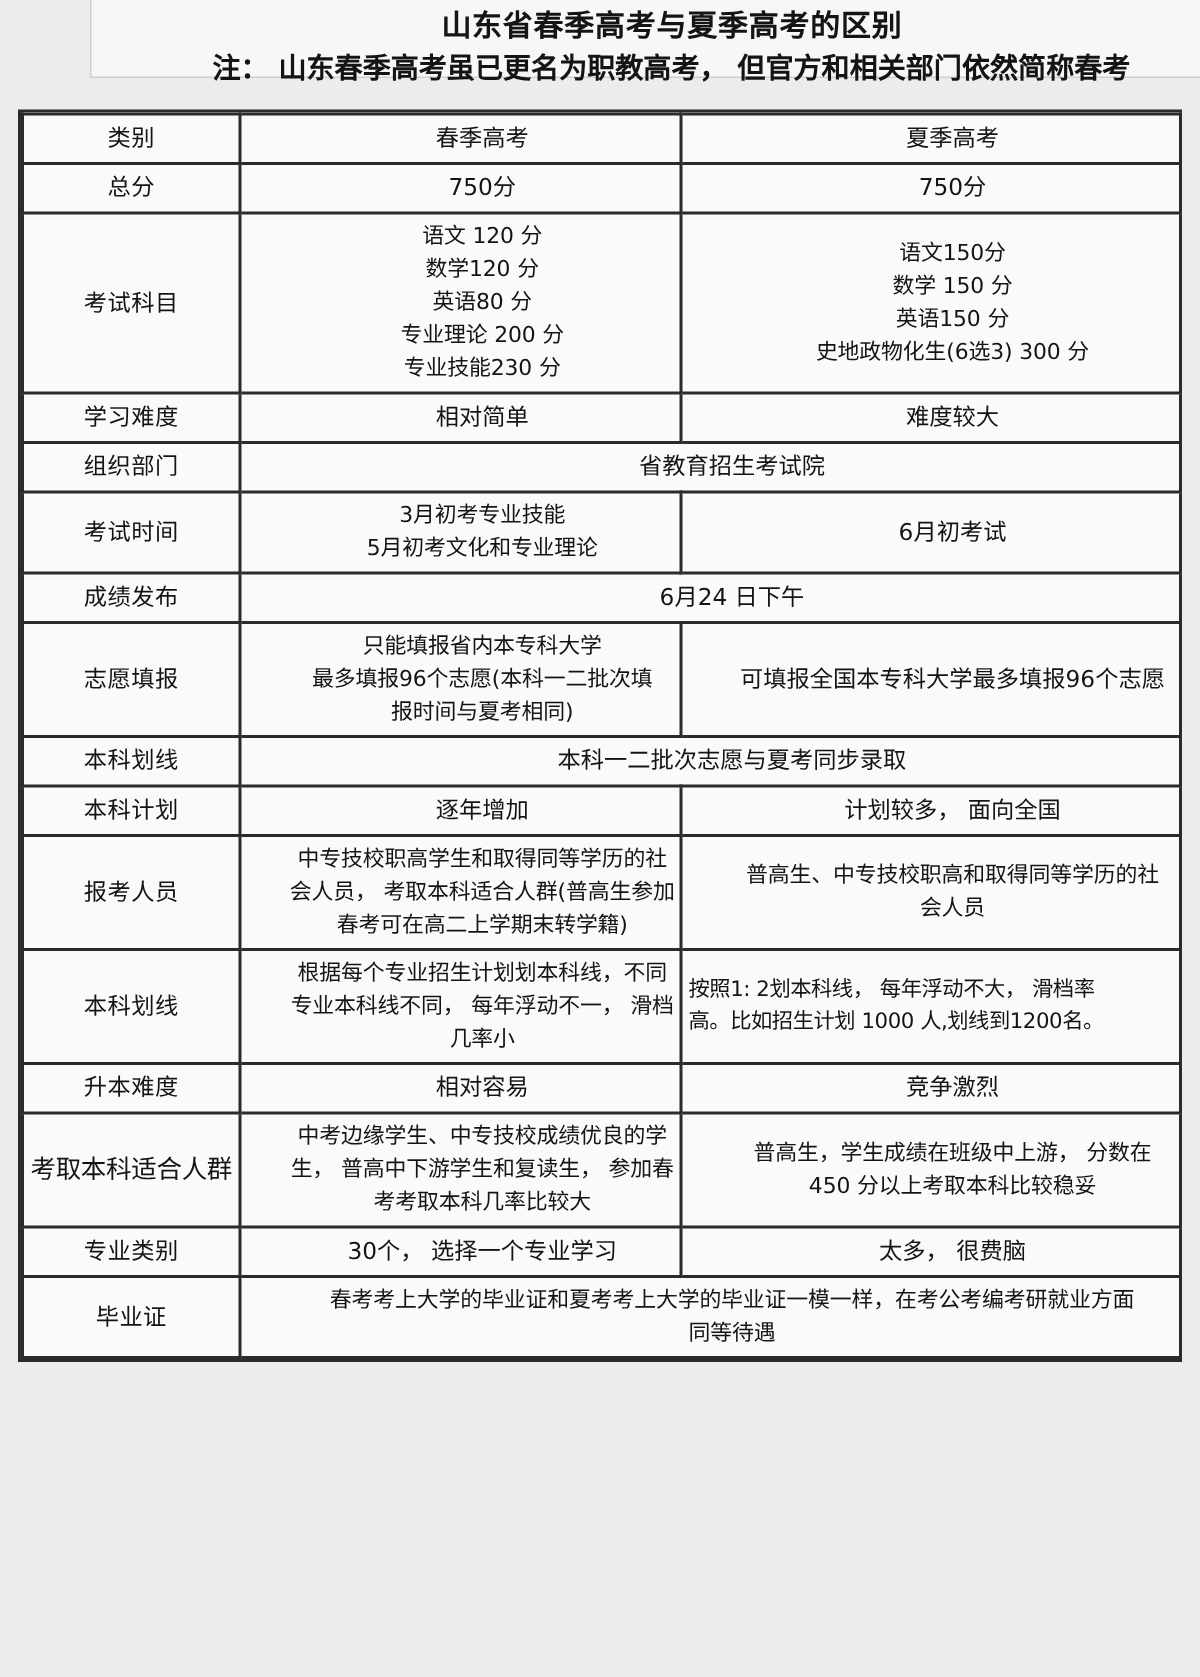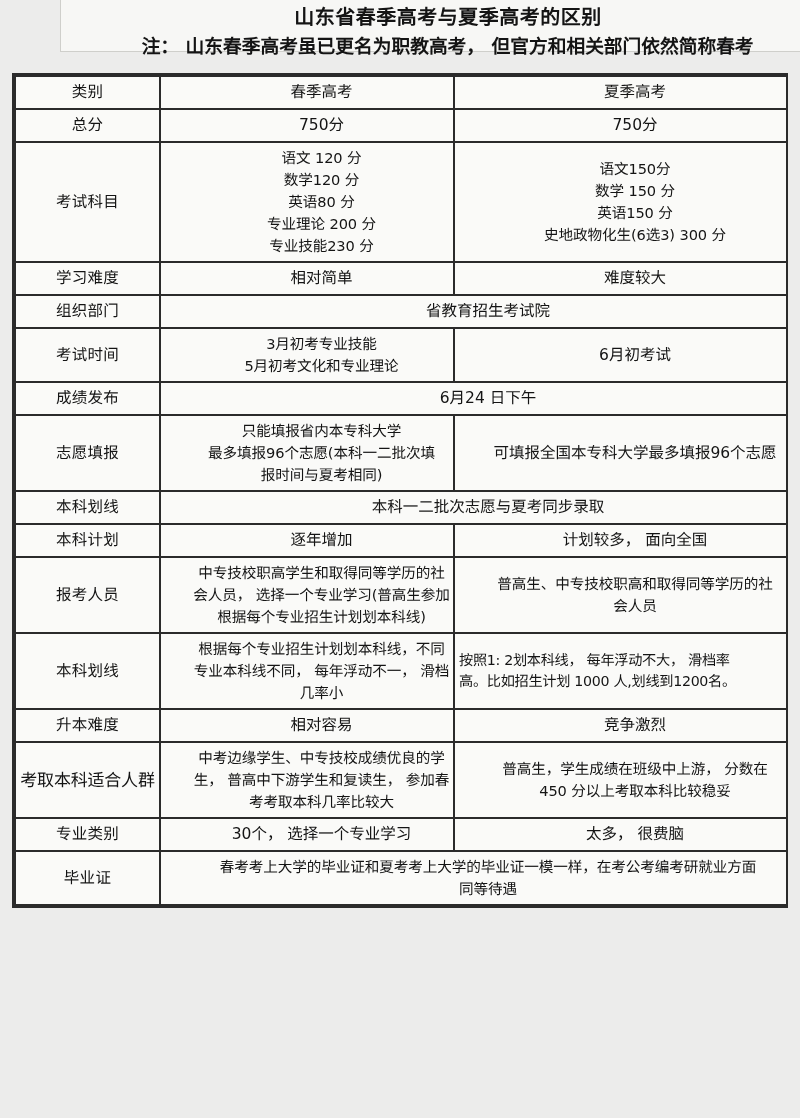--- a/index.html
+++ b/index.html
@@ -200,22 +200,22 @@
           </tr>
           <tr>
             <td class="label">本科计划</td>
             <td class="val">逐年增加</td>
             <td class="val">计划较多， 面向全国</td>
           </tr>
           <tr>
             <td class="label">报考人员</td>
             <td class="val dense">
               <span class="ln">中专技校职高学生和取得同等学历的社</span>
-              <span class="ln">会人员， 选择一个专业学习(普高生参加</span>
-              <span class="ln">根据每个专业招生计划划本科线)</span>
+              <span class="ln">会人员， 考取本科适合人群(普高生参加</span>
+              <span class="ln">春考可在高二上学期末转学籍)</span>
             </td>
             <td class="val dense">
               <span class="ln">普高生、中专技校职高和取得同等学历的社</span>
               <span class="ln">会人员</span>
             </td>
           </tr>
           <tr>
             <td class="label">本科划线</td>
             <td class="val dense">
               <span class="ln">根据每个专业招生计划划本科线，不同</span>

